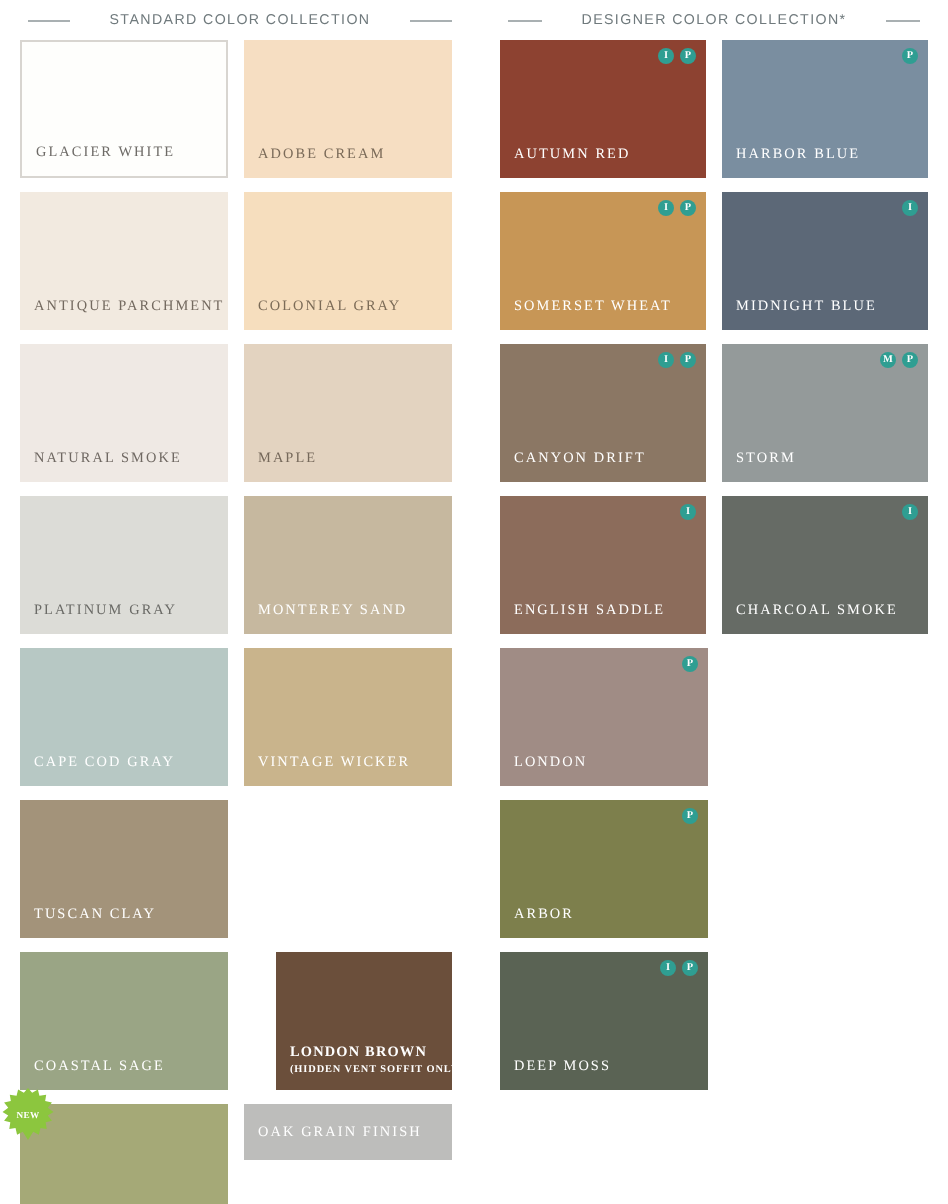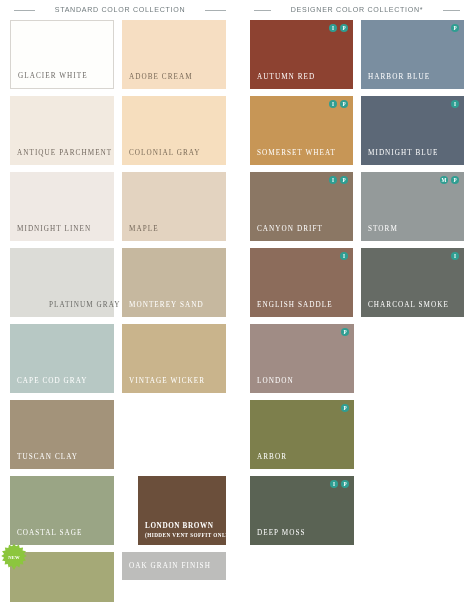--- a/index.html
+++ b/index.html
@@ -178,33 +178,33 @@
           </div>
           <div class="cell">
             <div class="swatch" style="background: rgb(246, 222, 190);">
               <span class="swatch-label" style="color: rgb(123, 107, 87);">COLONIAL GRAY</span>
             </div>
           </div>
         </div>
         <div class="row">
           <div class="cell">
             <div class="swatch" style="background: rgb(239, 233, 228);">
-              <span class="swatch-label" style="color: rgb(111, 104, 98);">MIDNIGHT LINEN</span>
+              <span class="swatch-label" style="color: rgb(111, 104, 98);">NATURAL SMOKE</span>
             </div>
           </div>
           <div class="cell">
             <div class="swatch" style="background: rgb(227, 211, 192);">
               <span class="swatch-label" style="color: rgb(117, 104, 90);">MAPLE</span>
             </div>
           </div>
         </div>
         <div class="row">
           <div class="cell">
             <div class="swatch" style="background: rgb(220, 220, 215);">
-              <span class="swatch-label" style="color: rgb(106, 106, 102); margin-left: 32px;">PLATINUM GRAY</span>
+              <span class="swatch-label" style="color: rgb(106, 106, 102);">PLATINUM GRAY</span>
             </div>
           </div>
           <div class="cell">
             <div class="swatch" style="background: rgb(198, 184, 159);">
               <span class="swatch-label" style="color: rgb(255, 255, 255);">MONTEREY SAND</span>
             </div>
           </div>
         </div>
         <div class="row">
           <div class="cell">

